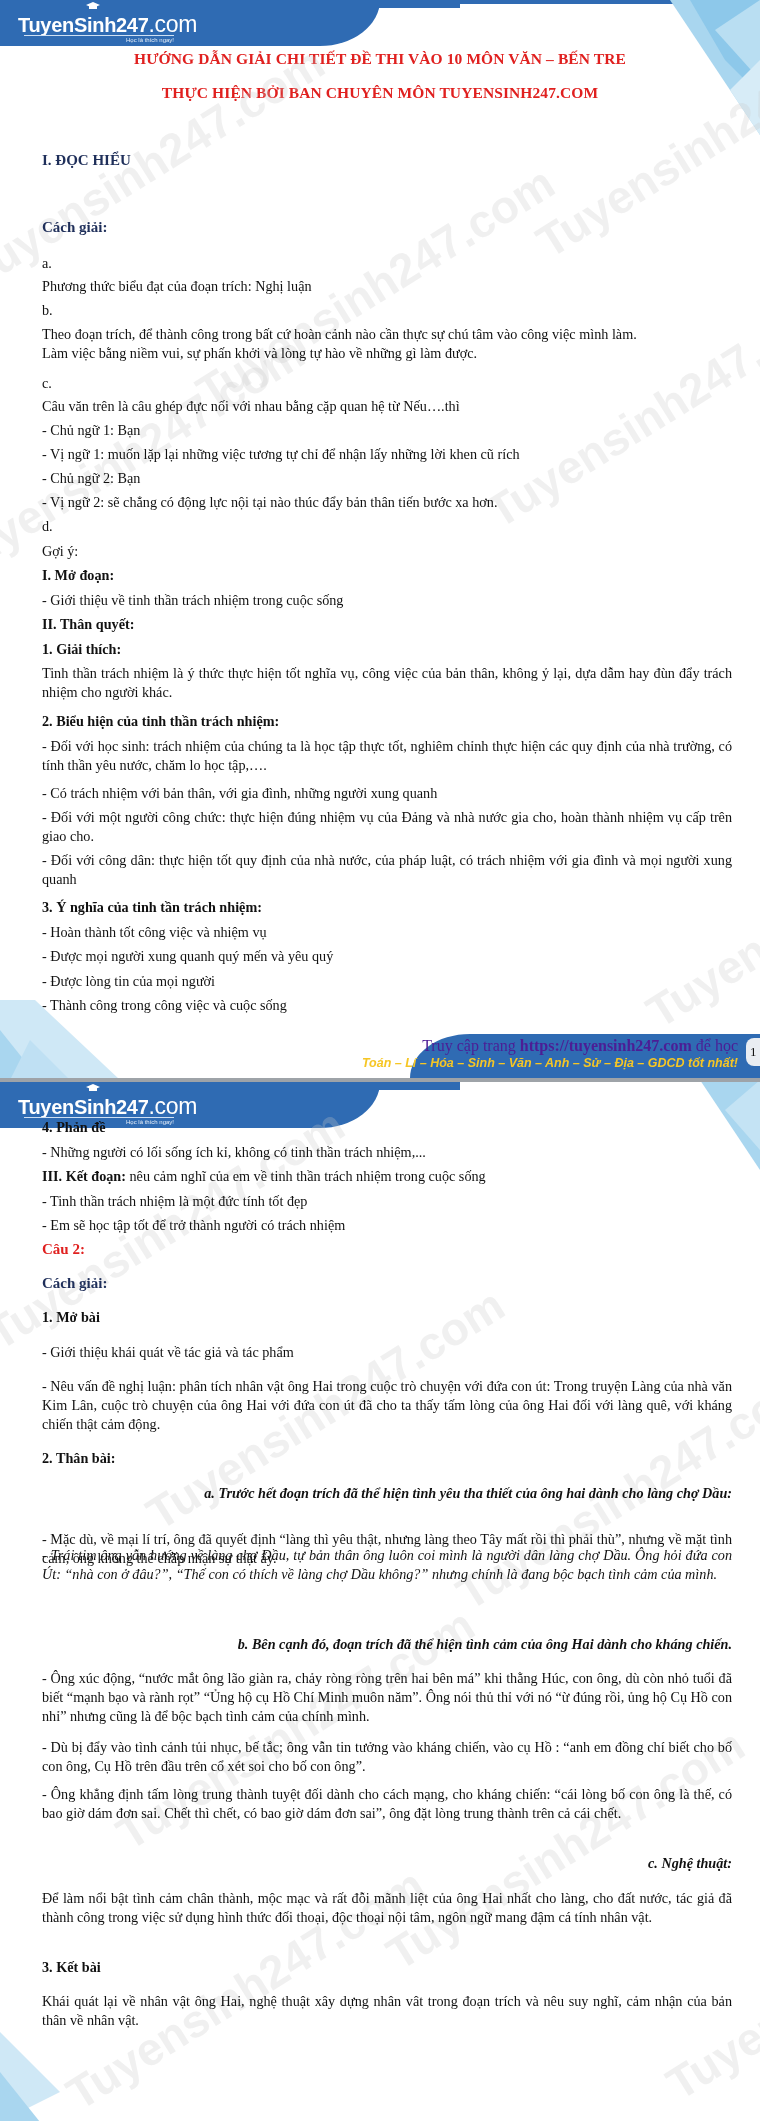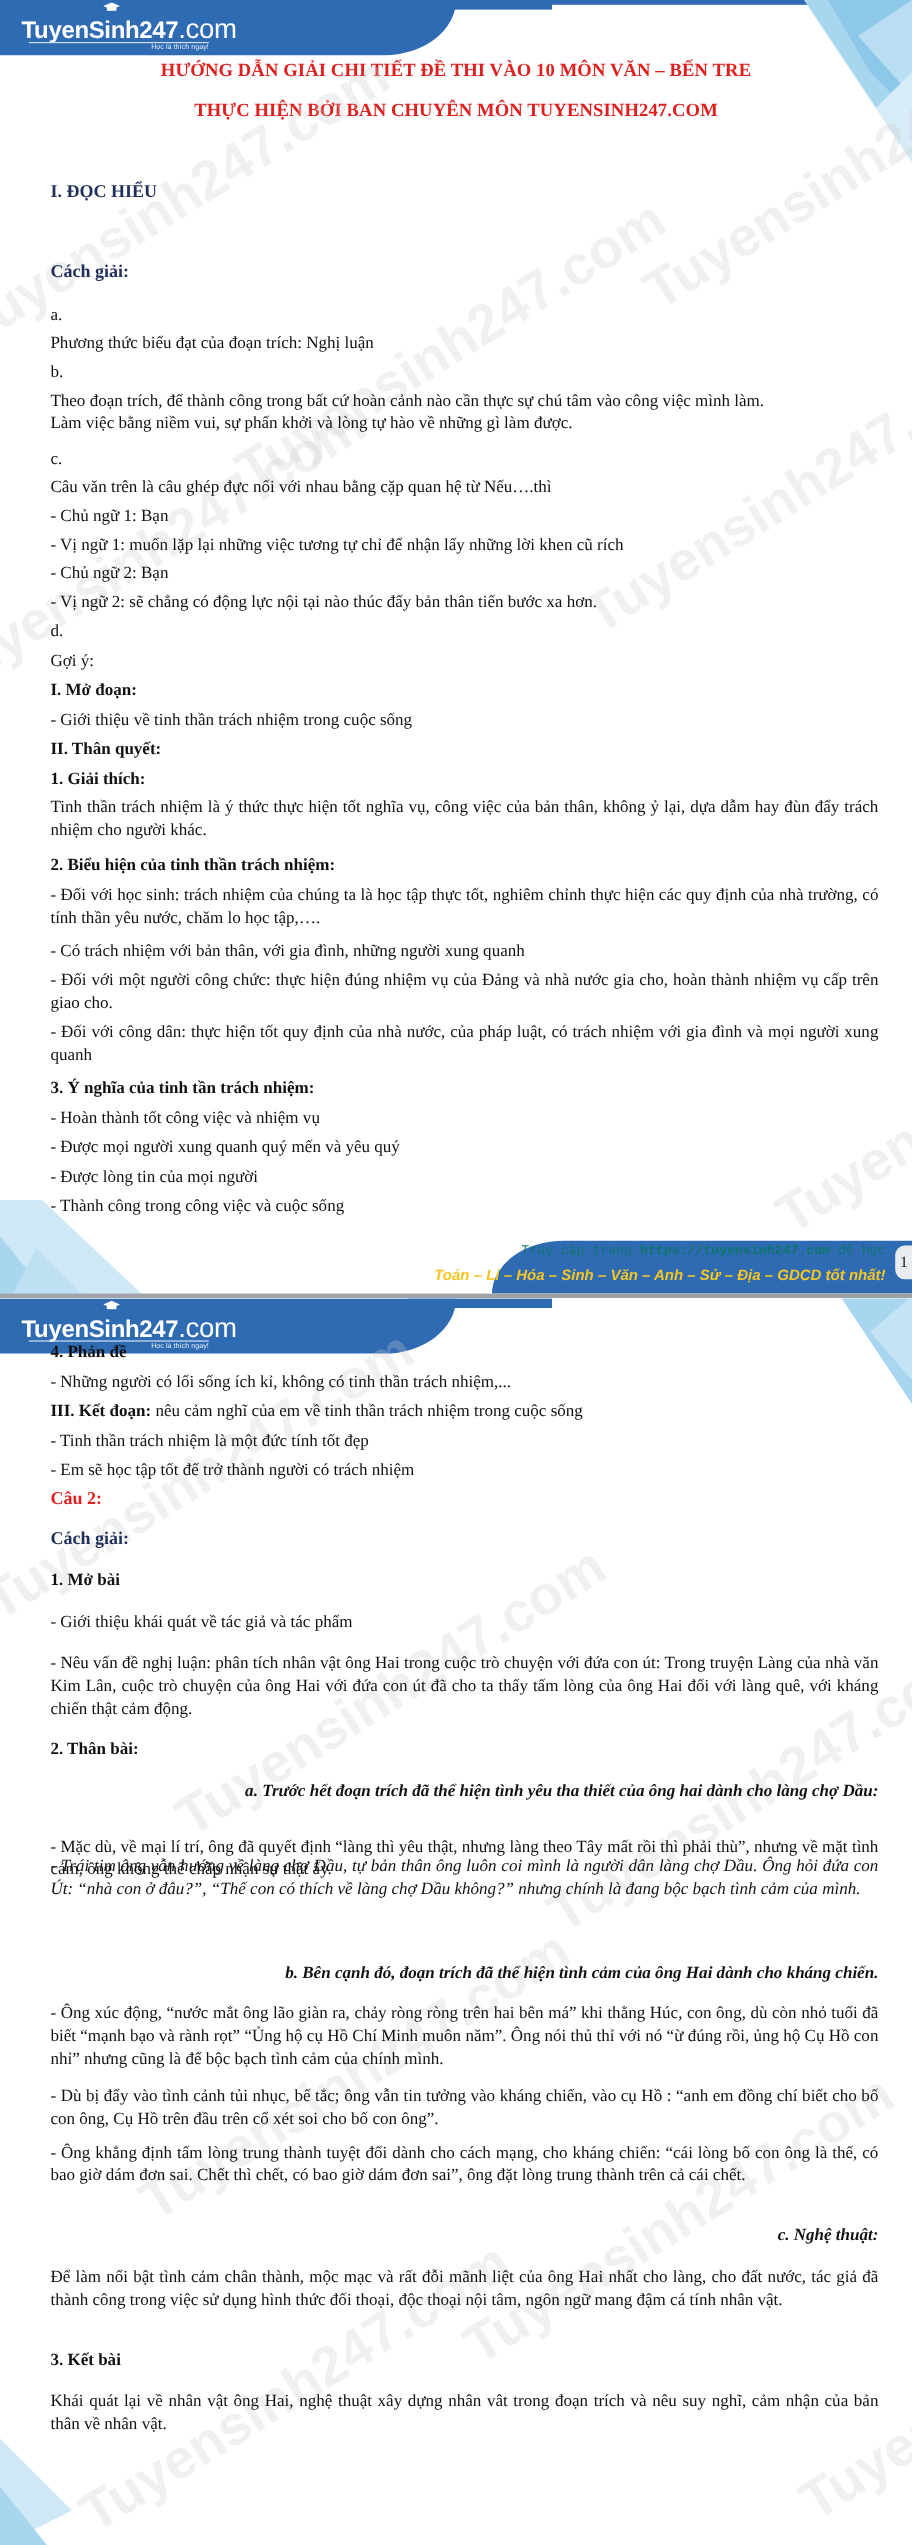--- a/index.html
+++ b/index.html
@@ -32,21 +32,21 @@
   .b { font-weight: bold; color: #111; }
   .bi { font-weight: bold; font-style: italic; color: #111; text-align: right; }
   .just { text-align: justify; }
 
   .watermark { position: absolute; color: rgba(200,200,200,0.28); font-family: "Liberation Sans", "DejaVu Sans", sans-serif; font-weight: bold; font-size: 46px; transform: rotate(-32deg); white-space: nowrap; pointer-events: none; }
 
   
   .ftr { position: absolute; left: 0; width: 760px; height: 60px; }
   .ftr-blue { position: absolute; right: 0; top: 10px; width: 350px; height: 44px; background: #2f6bb3; border-top-left-radius: 60px 44px; }
   .ftr-bar { position: absolute; left: 0; top: 54px; width: 760px; height: 4px; background: #9ea3a8; }
-  .ftr-line1 { position: absolute; right: 22px; top: 13px; color: #0f766e; font-family: Liberation Mono, monospace; font-size: 11px; }
+  .ftr-line1 { position: absolute; right: 22px; top: 13px; color: #4c1d95; font-family: Liberation Serif, serif; font-size: 16px; }
   .ftr-line1 b { font-weight: bold; }
   .ftr-line2 { position: absolute; right: 22px; top: 32px; color: #f6c624; font-family: "Liberation Sans", "DejaVu Sans", sans-serif; font-weight: bold; font-style: italic; font-size: 12.5px; }
   .pagenum { position: absolute; right: 0; top: 14px; width: 14px; height: 28px; background: #e9edf2; border-top-left-radius: 8px; border-bottom-left-radius: 8px; font-size: 13px; color: #111; padding-left: 4px; line-height: 28px; font-family: "Liberation Serif", serif; }
 </style>
 </head>
 <body>
 
 <div class="page page1">
 
   <div class="hdr">

